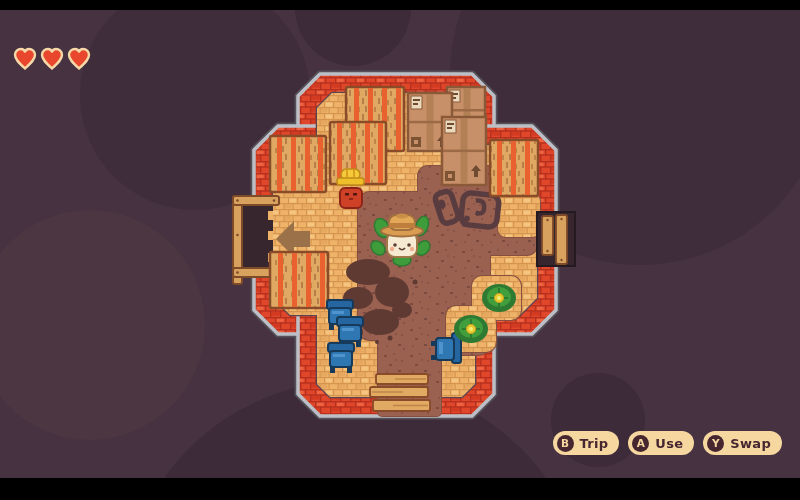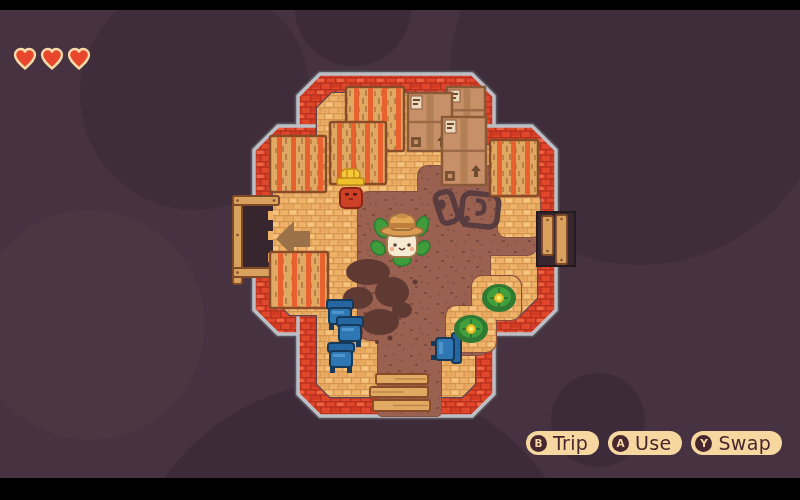--- a/index.html
+++ b/index.html
@@ -15,21 +15,21 @@
   .building{position:absolute;left:225px;top:65px;}
   .hud{position:absolute;left:13px;top:47px;display:flex;gap:3px;}
   .heart{display:block;}
   .heart path{fill:var(--heart-fill);stroke:var(--heart-outline);stroke-width:2.4;stroke-linejoin:round;}
   .action-bar{position:absolute;top:431px;right:18px;display:flex;gap:9px;}
   .pill{display:flex;align-items:center;gap:6px;height:24px;padding:0 11px 0 4px;
         border-radius:12px;background:var(--button-bg);}
   .pill-key{width:17px;height:17px;border-radius:50%;background:var(--button-fg);
         color:var(--button-bg);font-size:10.5px;font-weight:bold;display:flex;
         align-items:center;justify-content:center;}
-  .pill-label{font-size:19px;font-weight:normal;color:var(--button-fg);letter-spacing:.3px;}
+  .pill-label{font-size:13px;font-weight:bold;color:var(--button-fg);letter-spacing:.3px;}
   .bar{position:absolute;left:0;width:800px;background:var(--letterbox,#000);}
   .bar.top{top:0;height:10px;}
   .bar.bottom{bottom:0;height:22px;}
 </style>
 </head>
 <body>
 
 <div class="stage">
 
   <div class="bg-circle c1"></div>

